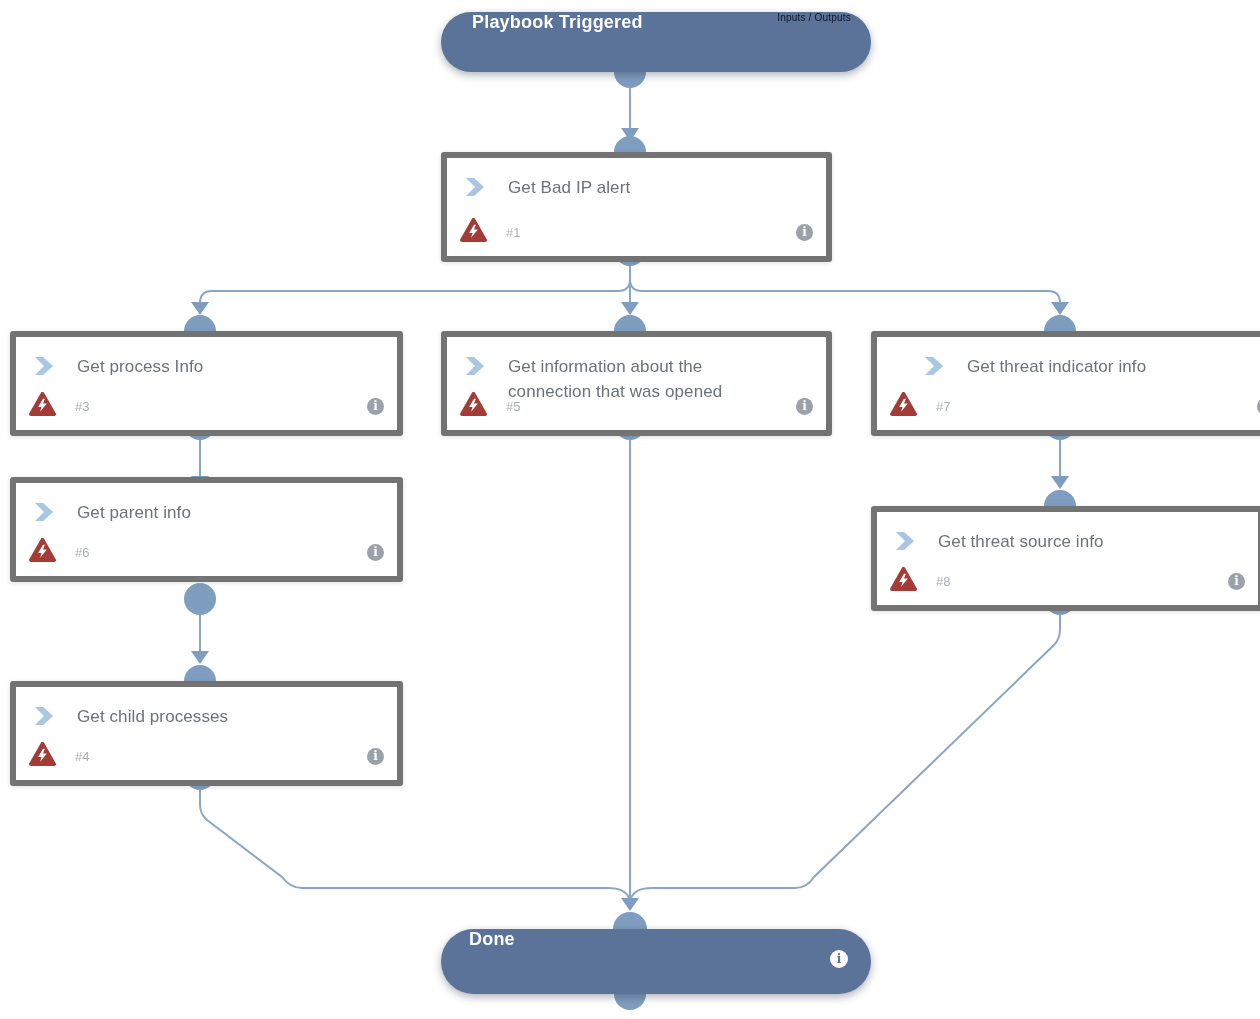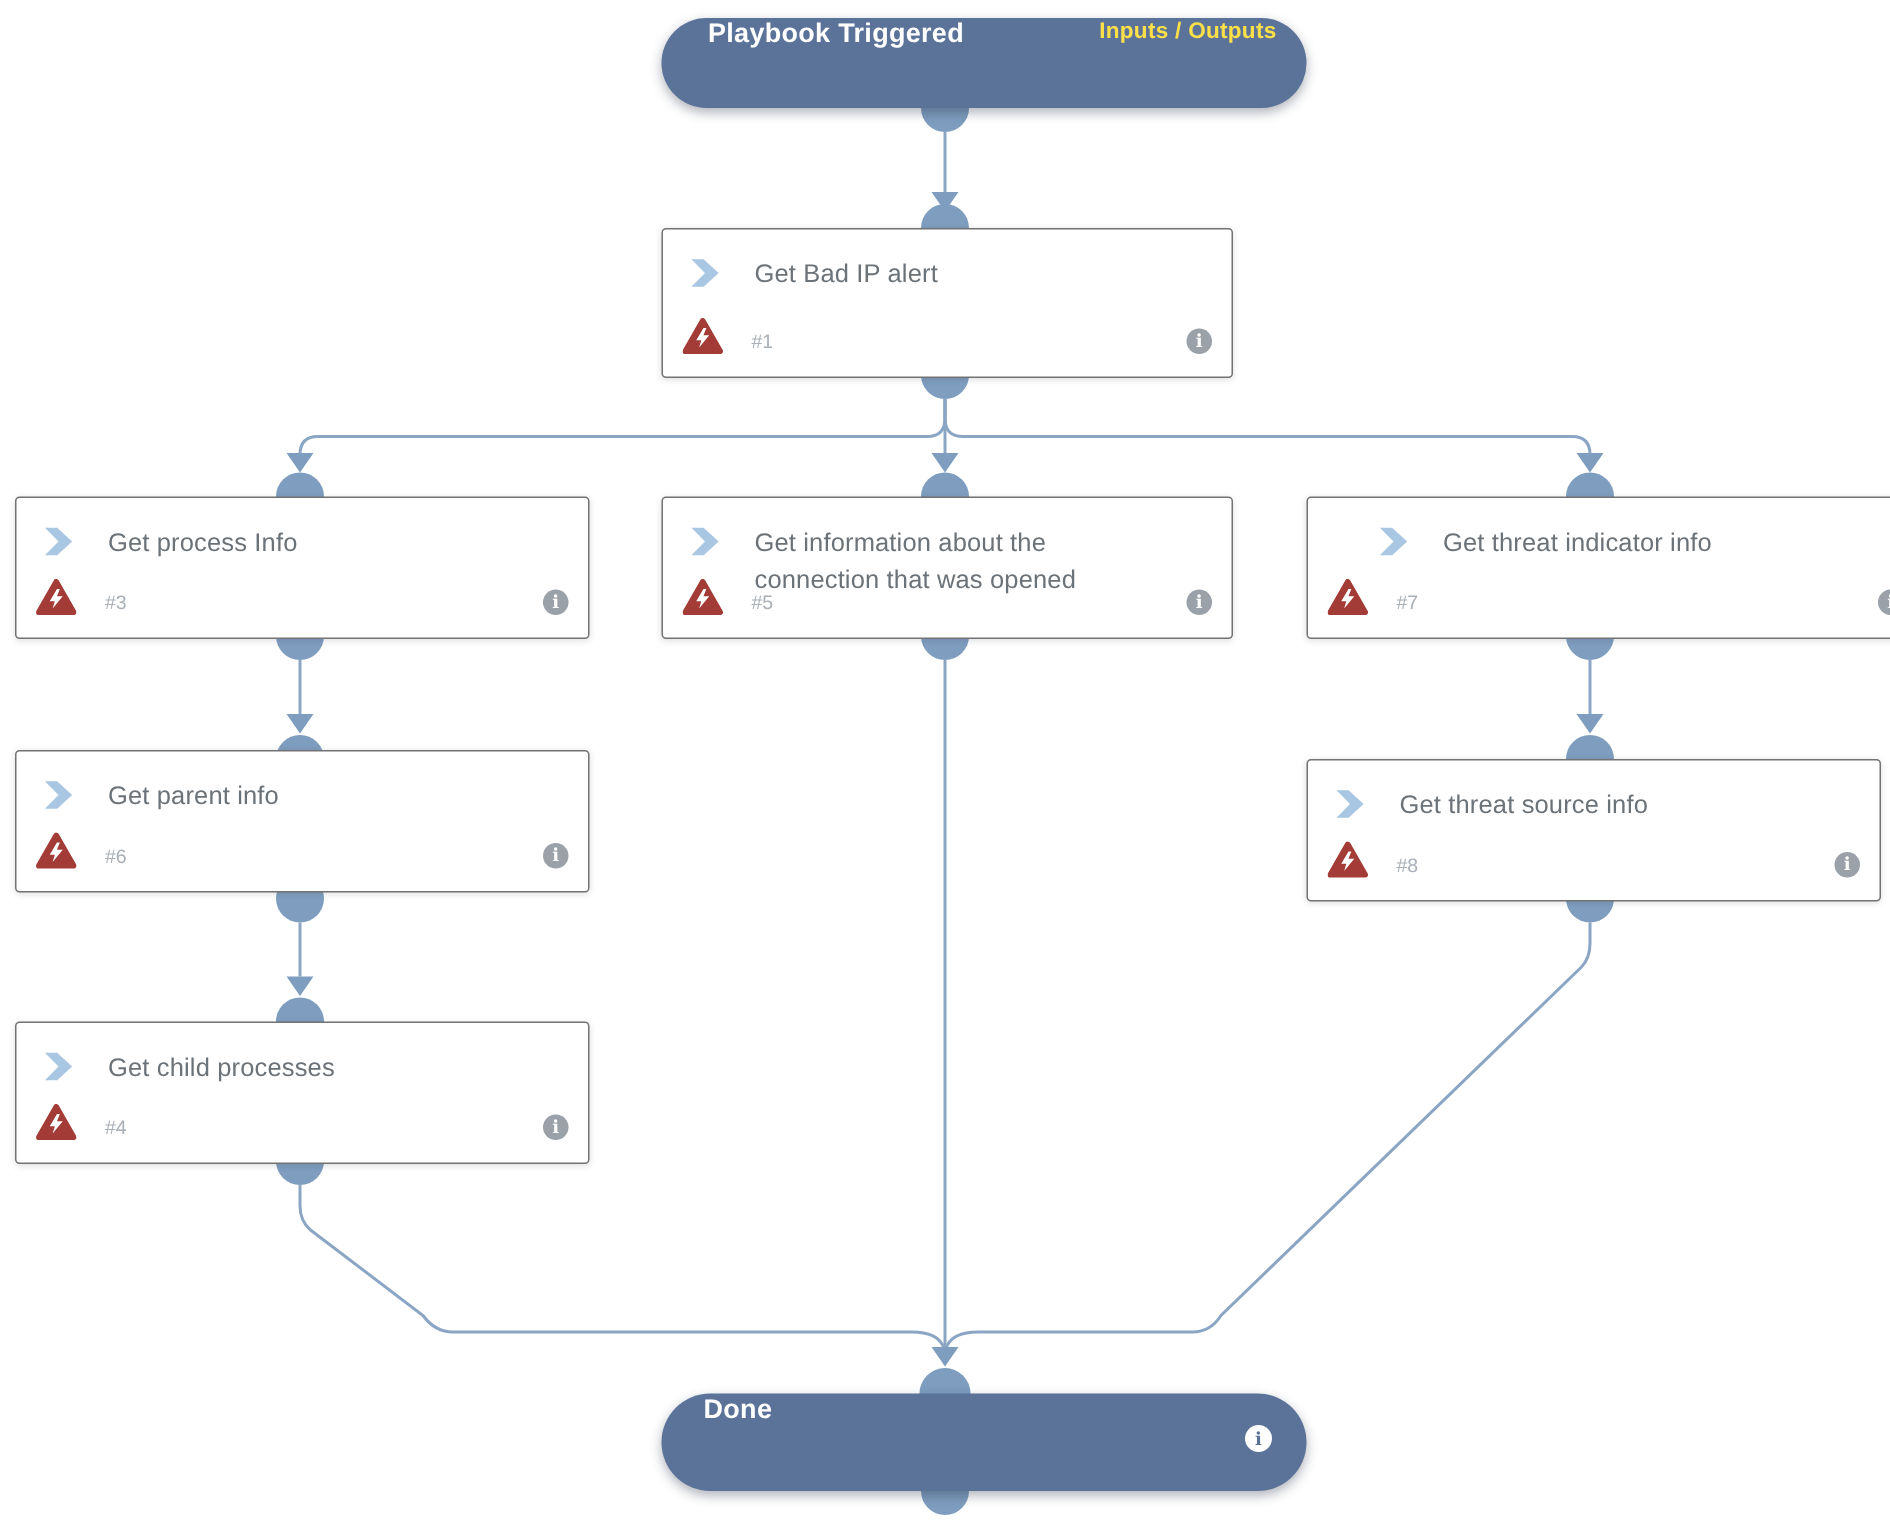--- a/index.html
+++ b/index.html
@@ -6,21 +6,21 @@
   #canvas {
     position:relative; width:1260px; height:1019px;
     background:#ffffff; overflow:hidden;
     font-family:"Liberation Sans", sans-serif;
   }
   #wires { position:absolute; left:0; top:0; z-index:1; }
 
   
   .task {
     position:absolute; z-index:2; background:#fff;
-    border:1px solid #737373; border-radius:3px;
+    border:6px solid #737373; border-radius:3px;
     box-shadow:0 1px 4px rgba(70,80,95,.18);
     cursor:pointer;
   }
   .task-head { display:flex; align-items:flex-start; padding:17px 18px 0 17px; }
   .chev { flex:0 0 auto; margin-top:2px; }
   .task-title {
     margin-left:22px; font-size:17px; line-height:25px;
     color:#6b7278; max-width:272px; letter-spacing:.1px;
   }
   .task-foot {
@@ -37,21 +37,21 @@
   
   .pill {
     position:absolute; z-index:2; background:#5b7299; border-radius:33px;
     box-shadow:0 3px 8px rgba(40,50,70,.38);
     display:flex; align-items:flex-start; cursor:pointer;
   }
   .pill-title { color:#fff; font-weight:bold; letter-spacing:.2px; }
   #trigger-pill { padding:0 20px 0 31px; }
   #trigger-pill .pill-title { font-size:18px; }
   .io-link {
-    margin-left:auto; color:#fde047; font-weight:bold; font-size:15px;
+    margin-left:auto; color:#0f172a; font-weight:normal; font-size:10px;
     letter-spacing:.2px; cursor:pointer;
   }
   #done-pill { padding:0 23px 0 28px;flex-direction:column; }
   #done-pill .pill-title { font-size:18px; }
   .info-light {
     margin-left:auto; width:18px; height:18px; border-radius:50%;
     background:#fff; color:#5b7299; text-align:center;
     font:bold 12px/18px "DejaVu Serif", serif; cursor:pointer;
   }
 </style>
@@ -194,21 +194,21 @@
         <svg width="27" height="25" viewBox="0 0 28 26">
             <path d="M14,2 L26,23 L2,23 Z" fill="#a33b36" stroke="#a33b36" stroke-width="4" stroke-linejoin="round"></path>
             <polygon points="14.5,7 9.5,15.5 13,15.5 11.5,20.5 18.5,12 14.5,12 16.5,7" fill="#fff"></polygon>
           </svg>
       </span>
       <span class="task-id">#7</span>
       <span class="info">i</span>
     </div>
   </div>
 
-  <div class="task" style="left:10px;top:500px;width:381px;height:93px;">
+  <div class="task" style="left:10px;top:477px;width:381px;height:93px;">
     <div class="task-head">
       <span class="chev">
         <svg width="22" height="20" viewBox="0 0 24 22">
             <polygon points="2,1 11,1 22,11 11,21 2,21 12,11" fill="#a9c6e2"></polygon>
           </svg>
       </span>
       <div class="task-title">Get parent info</div>
     </div>
     <div class="task-foot">
       <span>

